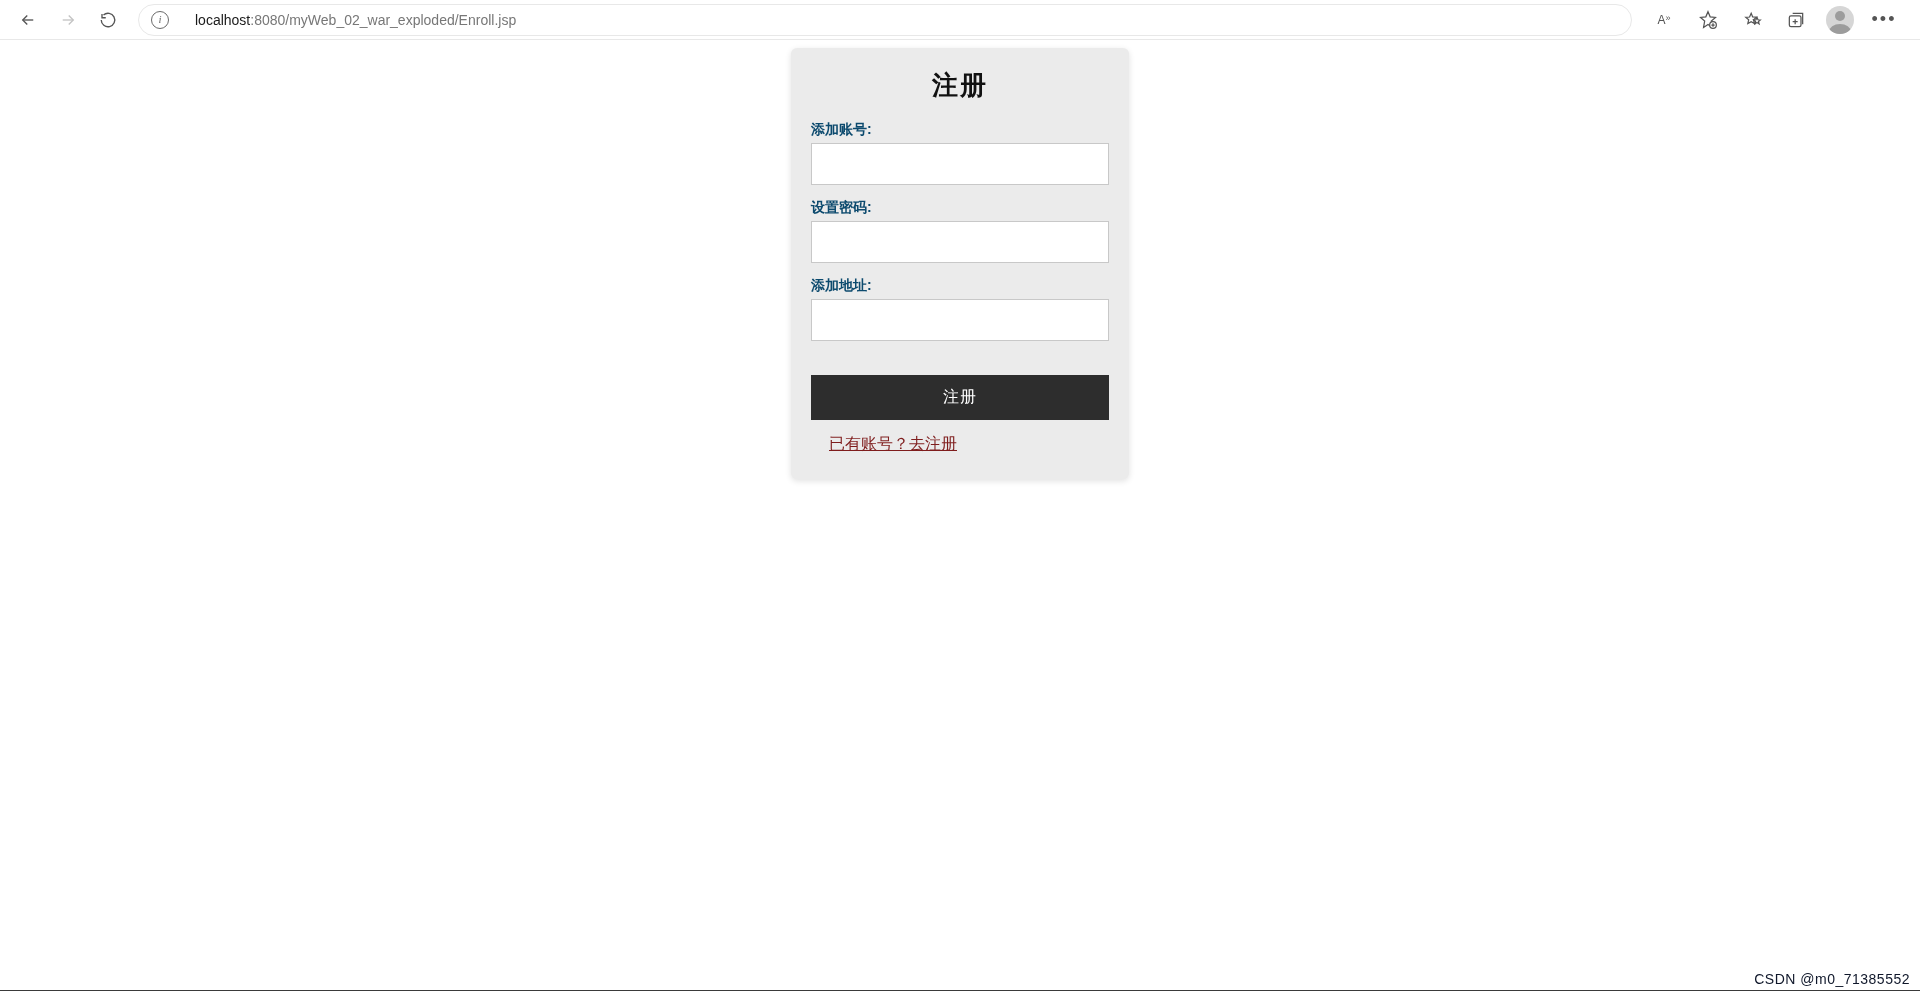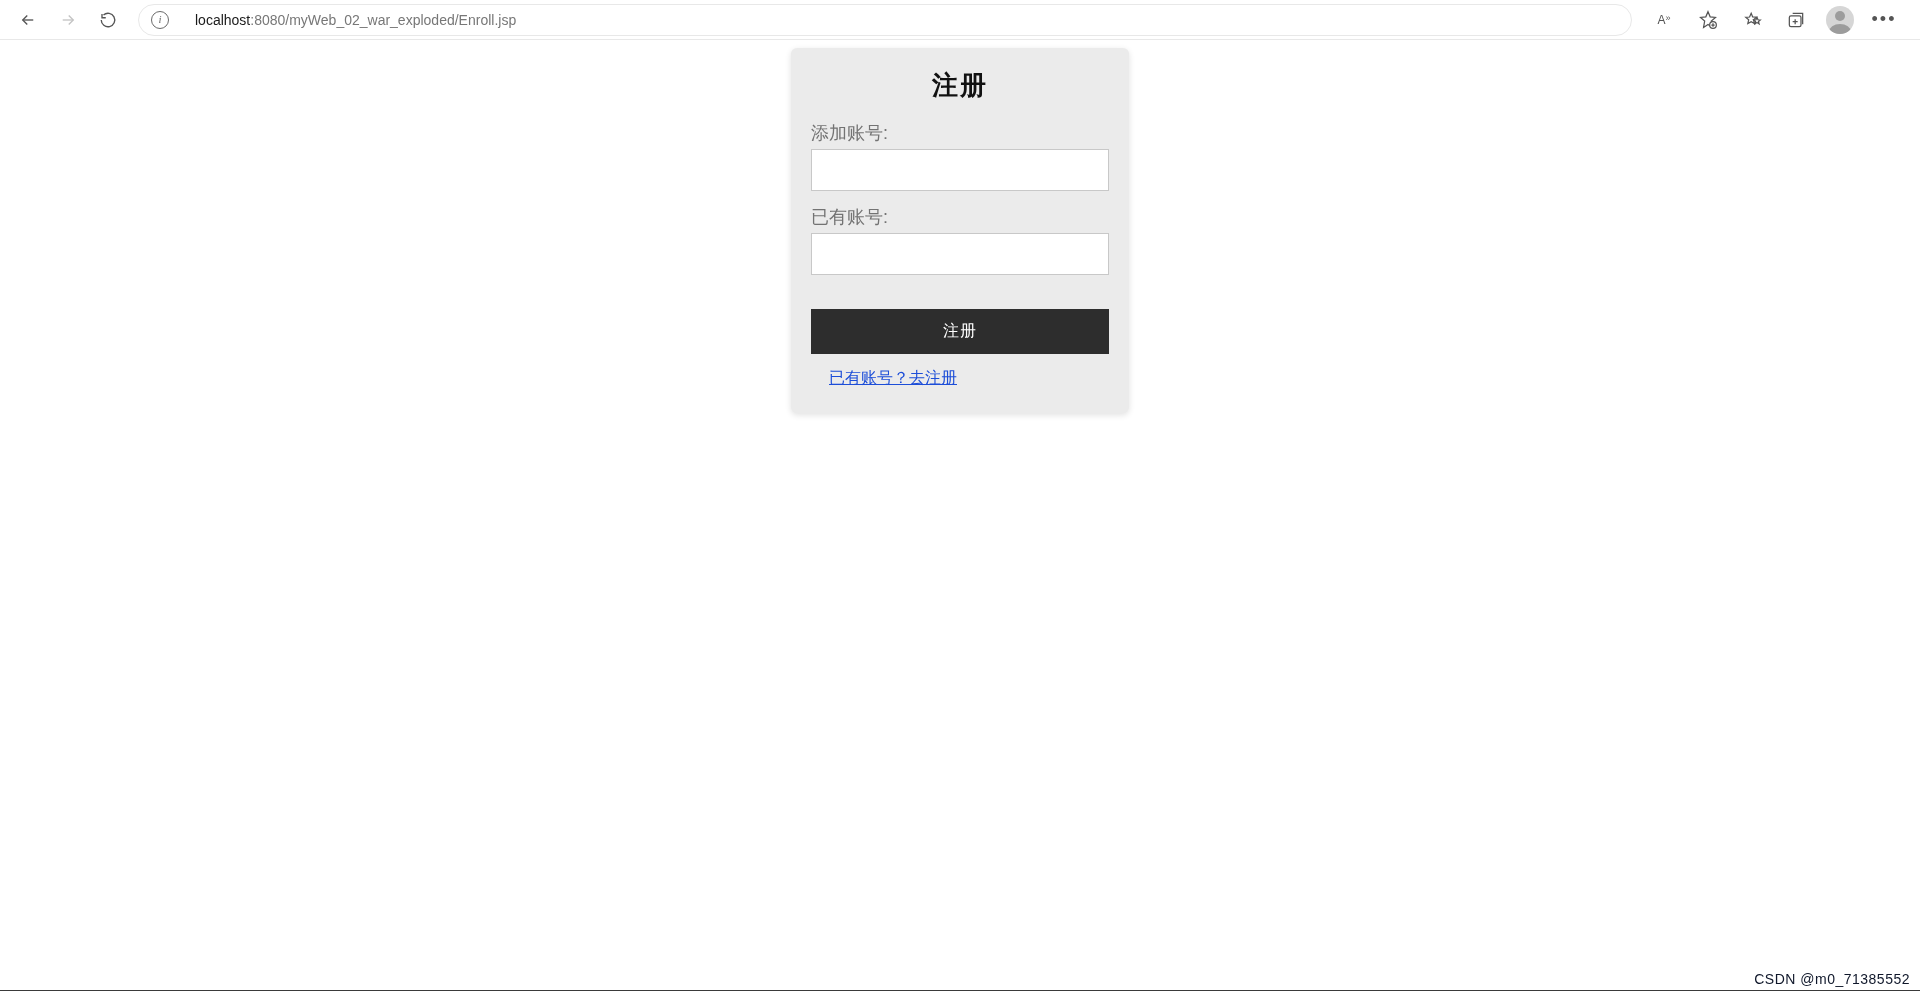--- a/index.html
+++ b/index.html
@@ -162,24 +162,25 @@
       font-size: 26px;
       font-weight: 700;
       color: #111;
       margin-bottom: 18px;
       letter-spacing: 2px;
     }
     .field {
       margin-bottom: 14px;
     }
     .field-label {
-      font-size: 18px;
-      color: #737373;
+      font-size: 14px;
+      color: #0c4a6e;
       margin-bottom: 4px;
       display: block;
+      font-weight: bold;
     }
     .field-input {
       width: 100%;
       height: 42px;
       border: 1px solid #c8c8c8;
       background: #ffffff;
       font-size: 15px;
       padding: 0 10px;
       outline: none;
     }
@@ -192,21 +193,21 @@
       font-size: 16px;
       cursor: pointer;
       margin-top: 20px;
       letter-spacing: 1px;
     }
     .login-link {
       display: block;
       margin-top: 14px;
       margin-left: 18px;
       font-size: 16px;
-      color: #1d4ed8;
+      color: #7f1d1d;
       text-decoration: underline;
     }
     .watermark {
       position: absolute;
       bottom: 4px;
       right: 10px;
       font-size: 14px;
       color: #0f172a;
       font-family: Arial, sans-serif;
       letter-spacing: 0.5px;
@@ -292,24 +293,28 @@
   <div class="card">
     <h1>注册</h1>
 
     <div class="field">
       <label class="field-label">添加账号:</label>
       <input class="field-input" type="text" value="" style="">
     </div>
 
 
     <div class="field">
-      <label class="field-label">已有账号:</label>
+      <label class="field-label">设置密码:</label>
       <input class="field-input" type="text" value="" style="">
     </div>
 
+    <div class="field">
+      <label class="field-label">添加地址:</label>
+      <input class="field-input" type="text" value="" style="">
+    </div>
 
     <button class="submit-btn">注册</button>
 
     <a href="#" class="login-link">已有账号？去注册</a>
   </div>
 
   <div class="watermark">CSDN @m0_71385552</div>
   <div class="bottom-rule"></div>
 </div>
 

